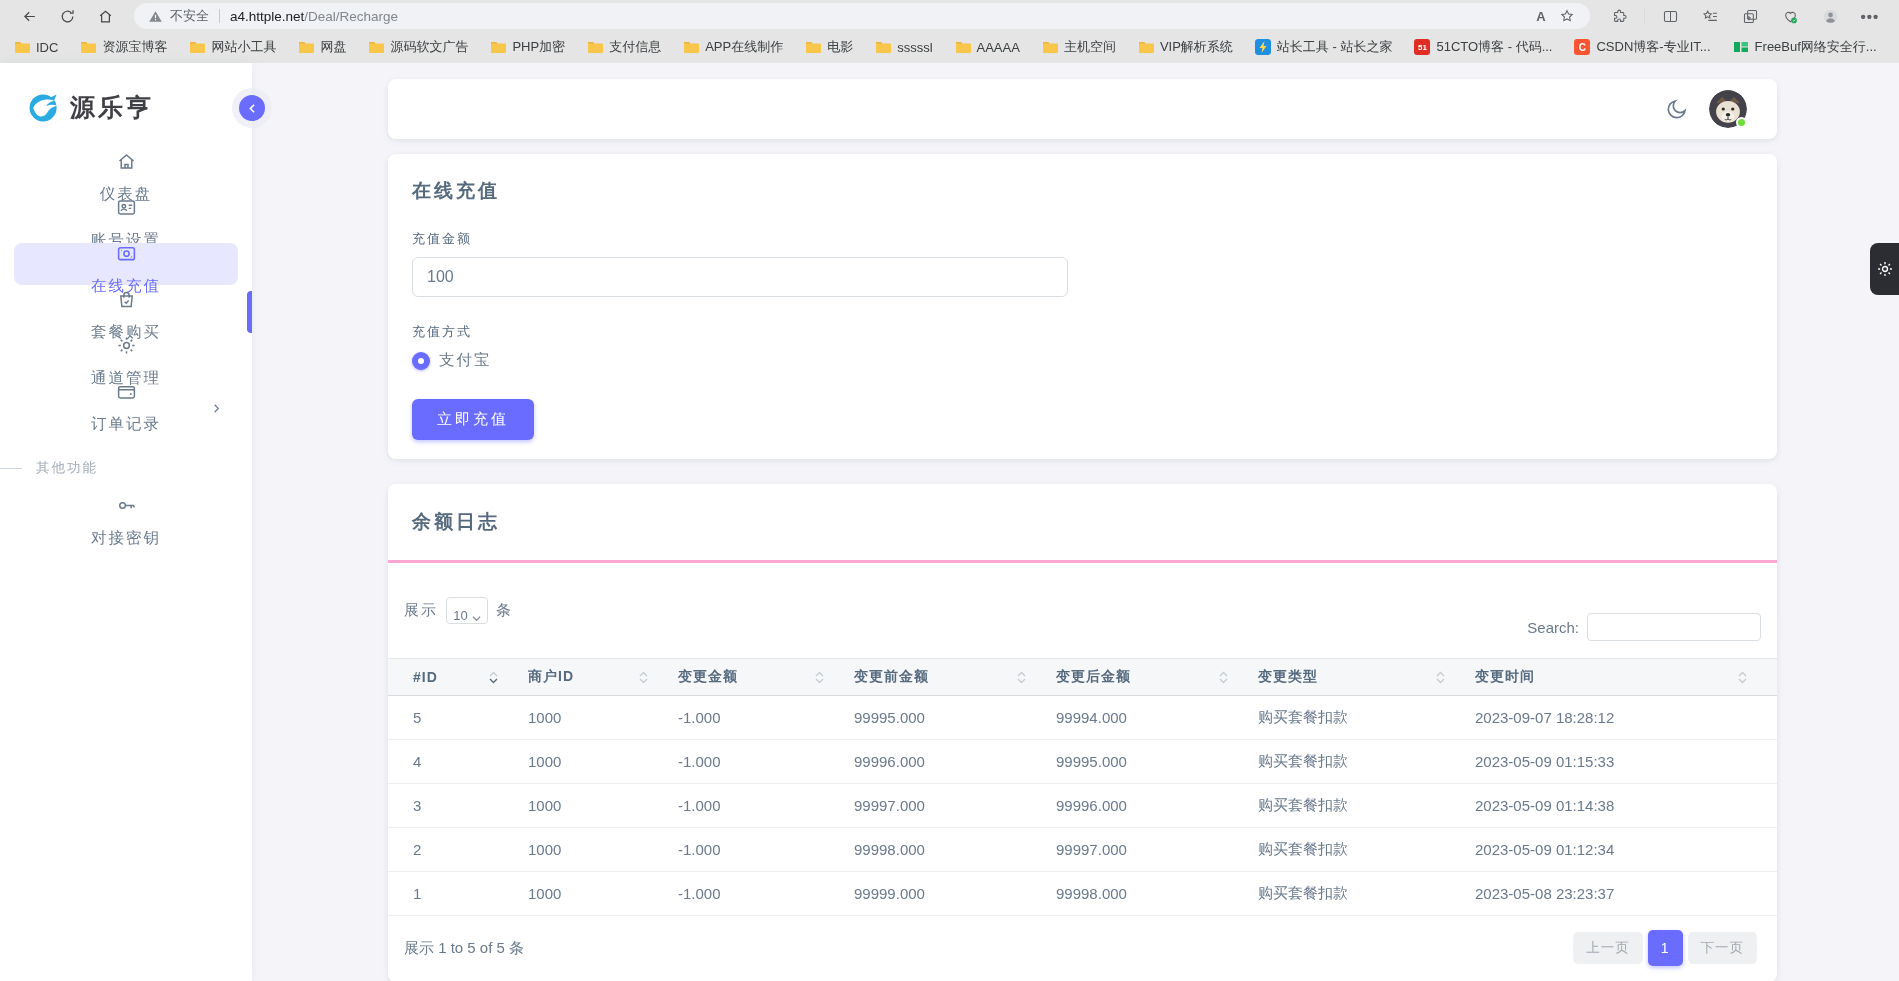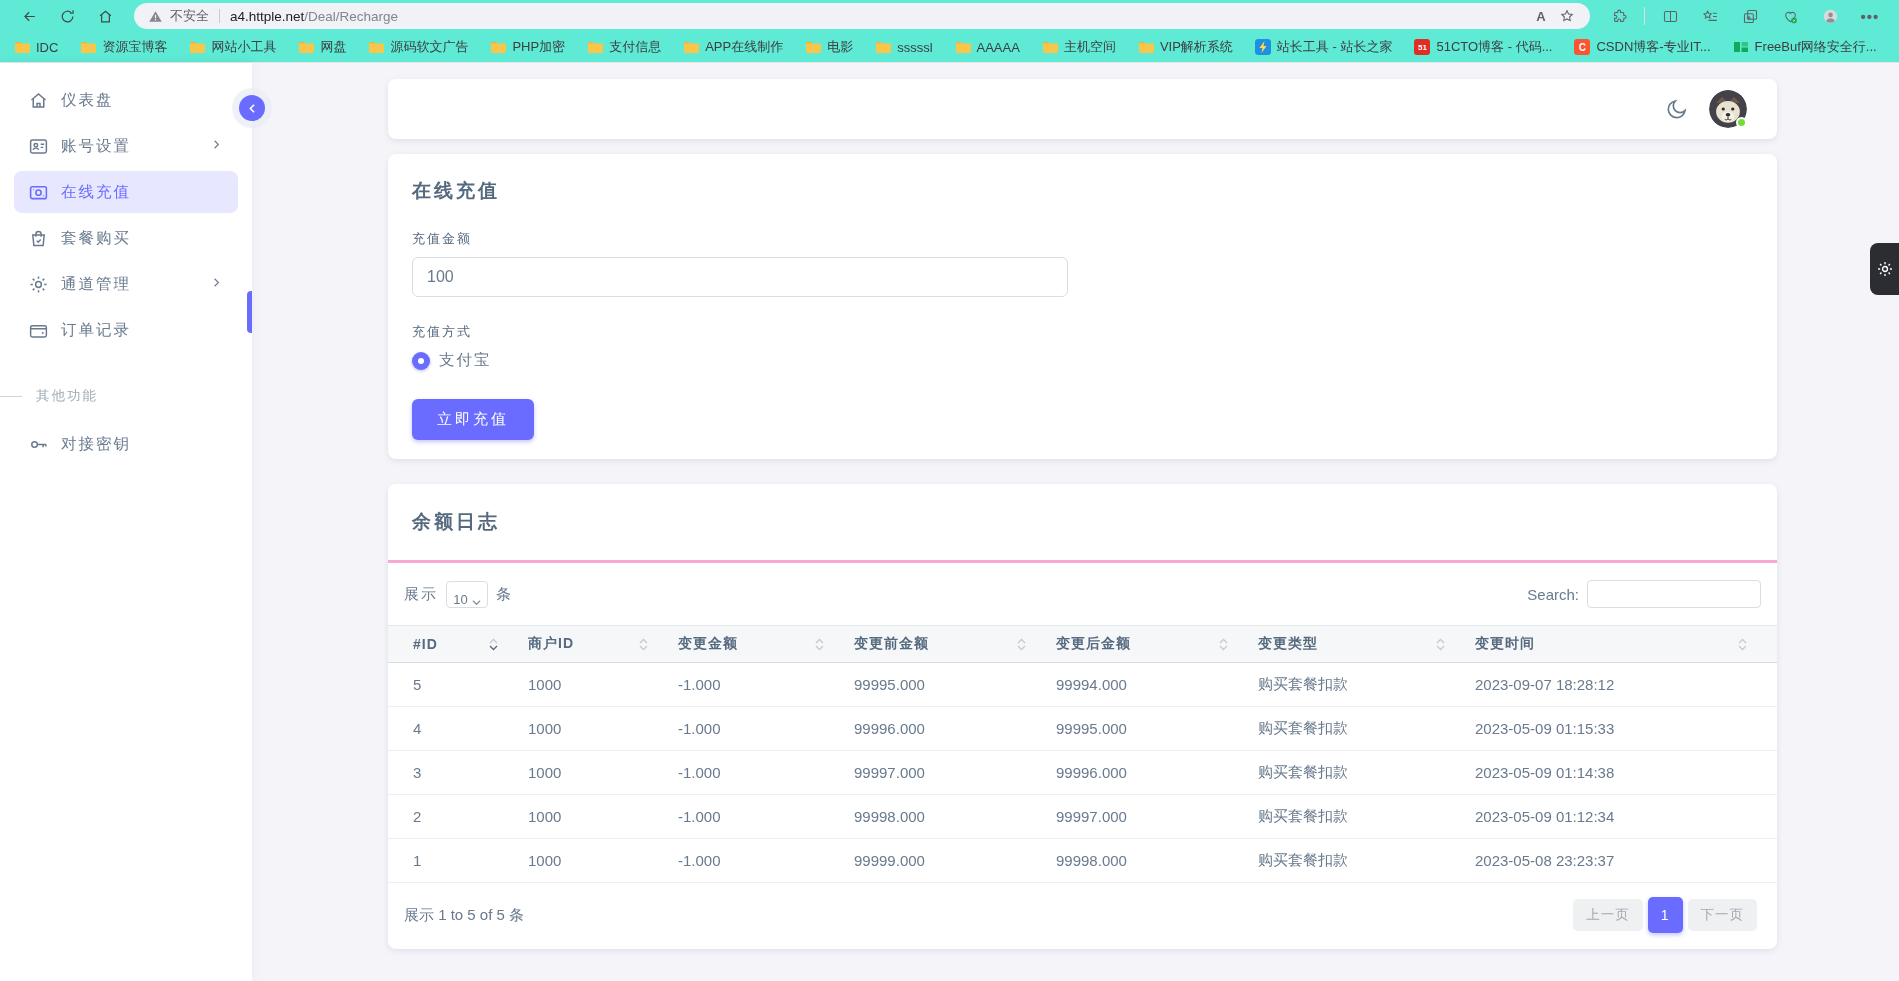--- a/index.html
+++ b/index.html
@@ -1,20 +1,20 @@
 <!DOCTYPE html>
 <html><head>
 <meta charset="utf-8">
 <style>
   * { box-sizing: border-box; margin: 0; padding: 0; }
   html,body { width:1899px; height:981px; overflow:hidden;
     font-family:"Liberation Sans","DejaVu Sans",sans-serif; background:#F5F5F9; }
 
   
-  .chrome { background:#5eead4; }
+  .chrome { background:#e5e5e5; }
   .toolbar { height:32px; display:flex; align-items:center; padding:0 14px; gap:8px; }
   .tb-ic { width:30px; height:26px; display:flex; align-items:center; justify-content:center; border-radius:4px; flex:0 0 auto; }
   .tb-ic svg { width:17px; height:17px; }
   .addr { flex:1; height:26px; background:#f0f2f5; border-radius:14px; display:flex; align-items:center; padding:0 10px 0 14px; margin:0 6px; color:#5f6368; }
   .addr .warn { width:15px; height:15px; margin-right:7px; flex:0 0 auto;}
   .addr .sec { font-size:13px; color:#5f6368; }
   .addr .sep { width:1px; height:14px; background:#c8cacd; margin:0 10px; }
   .addr .host { font-size:13.5px; color:#202124; }
   .addr .path { font-size:13.5px; color:#80868b; }
   .addr .spacer { flex:1; }
@@ -41,21 +41,21 @@
   .logo { display:flex; align-items:center; gap:8px; padding:26px 20px 10px 26px; }
   .logo-mark { width:36px; height:36px; }
   .logo-text { font-size:25px; font-weight:bold; color:#3f3f46; letter-spacing:3px; }
   .collapse-btn { position:absolute; top:32px; right:-13px; width:26px; height:26px; border-radius:50%;
     background:#696CFF; display:flex; align-items:center; justify-content:center;
     box-shadow:0 0 0 7px rgba(235,235,245,.75); cursor:pointer; z-index:5;}
   .collapse-btn svg { width:13px; height:13px; }
 
   .menu { margin-top:16px; }
   .menu-item { height:42px; margin:0 14px 4px 14px; border-radius:8px; display:flex; align-items:center;
-    gap:12px; padding:0 14px; color:#697a8d; font-size:15.5px; letter-spacing:2px; cursor:pointer; position:relative;}
+    gap:12px; padding:0 14px; color:#697a8d; font-size:15.5px; letter-spacing:2px; cursor:pointer; position:relative;flex-direction:column;}
   .menu-item svg { width:21px; height:21px; flex:0 0 auto; }
   .menu-item .chev { margin-left:auto; letter-spacing:0; }
   .menu-item .chev svg { width:15px; height:15px; }
   .menu-item.active { background:#E7E7FF; color:#696CFF; }
   .active-bar { position:absolute; right:0; width:5px; height:42px; border-radius:4px 0 0 4px; background:#696CFF; top:228px; }
   .menu-section { display:flex; align-items:center; gap:14px; margin:36px 0 18px 0; color:#a1acb8; font-size:13.5px; letter-spacing:2px; }
   .menu-section .dash { width:22px; height:1px; background:#cfd6dd; }
 
   
   .content { flex:1; padding:16px 122px 0 136px; overflow:hidden; }
@@ -81,21 +81,21 @@
     padding:11px 25px; font-size:15px; letter-spacing:3px; cursor:pointer; font-family:inherit;
     box-shadow:0 2px 4px rgba(105,108,255,.4); }
 
   .log-card { margin-top:25px; padding:0; }
   .log-title-row { padding:25px 24px; border-bottom:3px solid #f9a8d4; }
   .log-controls { display:flex; align-items:center; justify-content:space-between; padding:17px 16px; }
   .show-group { display:flex; align-items:center; gap:8px; color:#697a8d; font-size:15px; letter-spacing:2px; }
   .page-select { width:42px; height:27px; border:1px solid #d9dee3; border-radius:4px; display:flex;
     align-items:flex-end; justify-content:center; gap:4px; font-size:13px; color:#697a8d; cursor:pointer; letter-spacing:0;}
   .page-select svg { width:9px; height:9px; }
-  .search-group { display:flex; align-items:center; gap:8px; color:#697a8d; font-size:15px; }
+  .search-group { display:flex; align-items:center; gap:8px; color:#697a8d; font-size:15px;margin-top:33px; }
   .search-input { width:174px; height:28px; border:1px solid #d9dee3; border-radius:4px; outline:none; padding:0 8px; font-family:inherit; font-size:14px; color:#697a8d; background:#fff;}
 
   table { width:100%; border-collapse:collapse; table-layout:fixed; }
   thead tr { background:#f6f7f9; }
   th { border-top:1px solid #e4e6ea; border-bottom:1px solid #d8dce1; padding:9px 0; }
   .th-inner { display:flex; align-items:center; justify-content:space-between; padding-right:30px; }
   th .lbl { font-size:14px; font-weight:bold; color:#566a7f; letter-spacing:1px; white-space:nowrap; }
   th:first-child .th-inner { padding-left:25px; }
   .sorters { display:flex; flex-direction:column; gap:1px; color:#c6ccd4; }
   .sorters svg { width:9px; height:6px; display:block; }
@@ -323,20 +323,28 @@
     <span class="bm-spacer"></span>
 
     <div class="tb-div"></div>
 
   </div>
 </div>
 
 <div class="app">
 
   <aside class="sidebar">
+    <div class="logo">
+      <svg class="logo-mark" viewBox="0 0 40 40">
+        <circle cx="19" cy="21" r="15" fill="#29ABE2"></circle>
+        <path d="M8 21c4-9 16-11 24-8-5 1-8 3-9.5 6 5-2 9-1.5 12-.5-6 1.5-9 4-11 8-3.5 6-12 6-15.5-5.5z" fill="#fff"></path>
+        <path d="M26 10l8-4-3 7z" fill="#29ABE2"></path>
+      </svg>
+      <span class="logo-text">源乐亨</span>
+    </div>
 
     <div class="collapse-btn">
       <svg viewBox="0 0 24 24" fill="none" stroke="#fff" stroke-width="3">
           <path d="M15 5l-7 7 7 7"></path>
         </svg>
     </div>
 
     <nav class="menu">
       <div class="menu-item">
         <svg viewBox="0 0 24 24" fill="none" stroke="currentColor" stroke-width="1.7">

